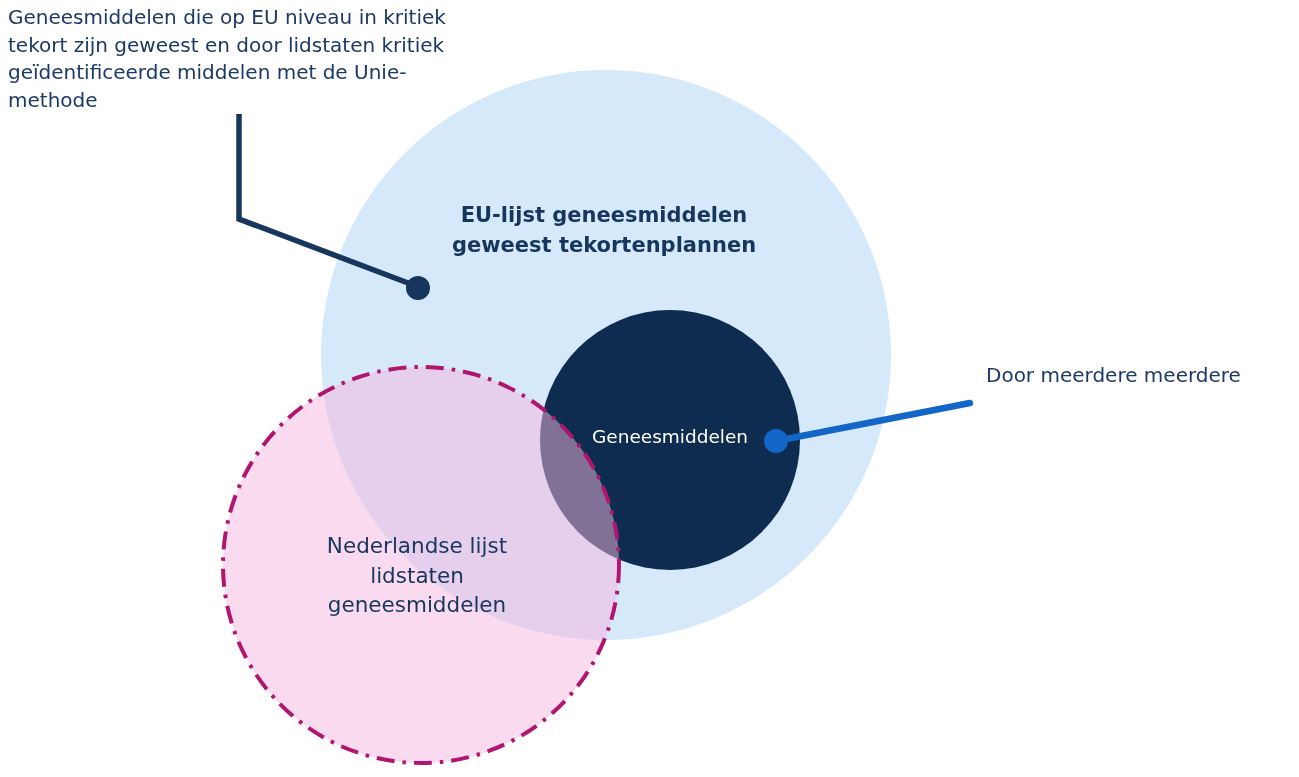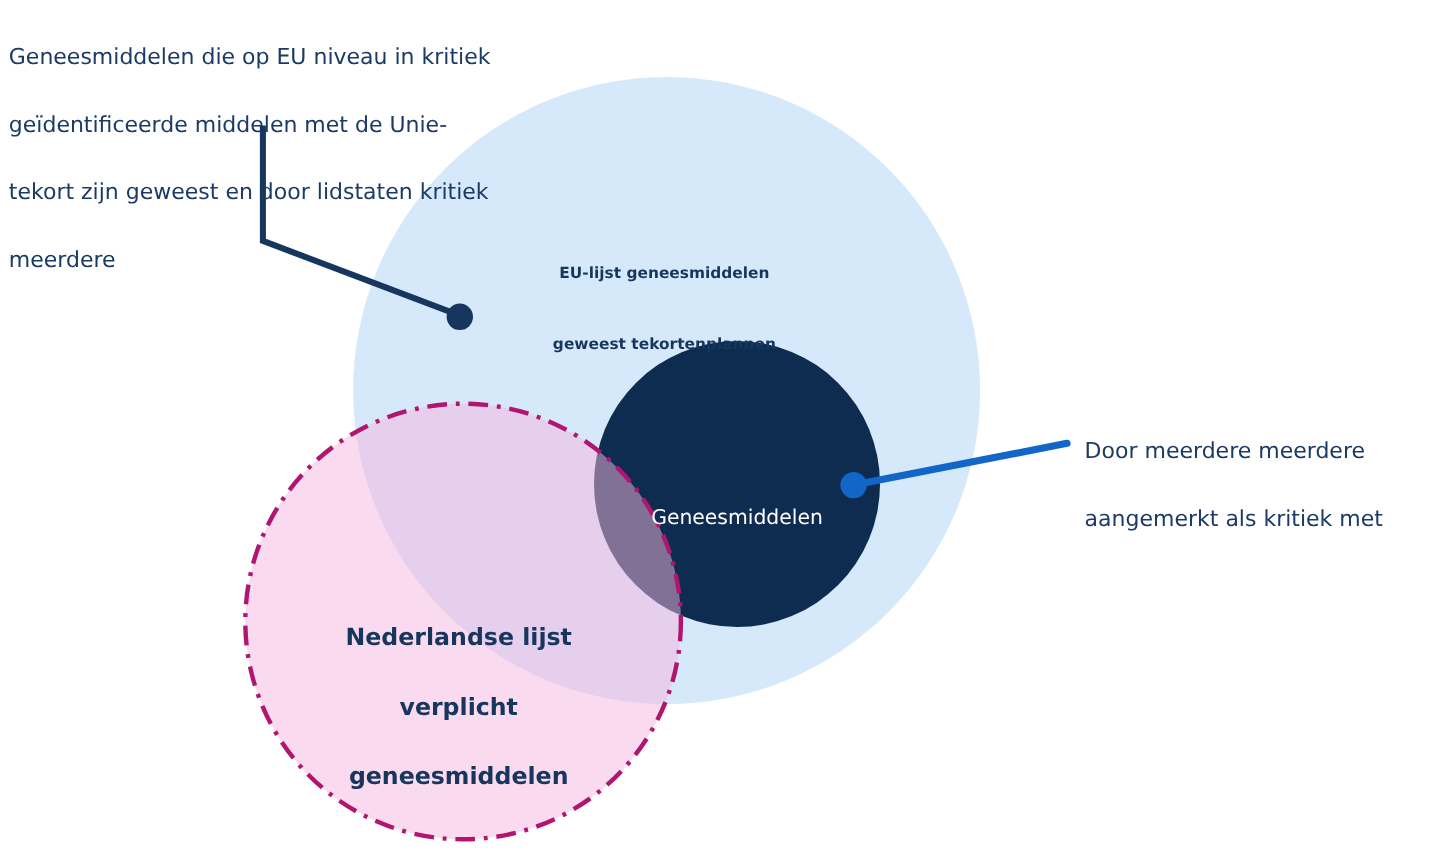--- a/index.html
+++ b/index.html
@@ -8,49 +8,49 @@
     width:1299px;height:777px;
     background:#ffffff;
     overflow:hidden;
     font-family:"DejaVu Sans", sans-serif;
   }
   .circle{position:absolute;border-radius:50%;}
   .circle.eu{left:321px;top:70px;width:570px;height:570px;background:#d6e9fb;}
   .circle.union{left:540px;top:310px;width:260px;height:260px;background:#0e2c50;}
   svg.overlay{position:absolute;left:0;top:0;width:1299px;height:777px;pointer-events:none;}
   .label{position:absolute;}
-  .label .line{white-space:nowrap;margin-top:34px;}
+  .label .line{white-space:nowrap;}
   .annotation{
     color:#1b3a66;
     font-size:20px;
     line-height:27.5px;
     text-align:left;
   }
   .annotation-left{left:8px;top:4px;width:500px;}
   .annotation-right{left:986px;top:362px;width:300px;}
   .eu-title{
     left:424px;top:201px;width:360px;
     text-align:center;
     color:#17365d;
     font-weight:bold;
-    font-size:14px;
+    font-size:21px;
     line-height:29.5px;
   }
   .union-label{
     left:570px;top:424px;width:200px;
     text-align:center;
     color:#ffffff;
     font-size:18.5px;
     line-height:26.5px;
   }
   .nl-label{
     left:267px;top:531px;width:300px;
     text-align:center;
     color:#17365d;
-    font-weight:bold;
+    font-weight:normal;
     font-size:21.5px;
     line-height:29.5px;
   }
 </style>
 </head>
 <body>
 
 <div class="stage">
 
   <div class="circle eu"></div>
@@ -62,38 +62,37 @@
 
     <polyline points="239,114 239,219 416,286" fill="none" stroke="#17365d" stroke-width="5.5"></polyline>
     <circle cx="418" cy="288" r="12" fill="#17365d"></circle>
 
     <line x1="776" y1="441" x2="970" y2="403" stroke="#1266c8" stroke-width="6.5" stroke-linecap="round"></line>
     <circle cx="776" cy="441" r="12" fill="#1266c8"></circle>
   </svg>
 
   <div class="label annotation annotation-left">
     <div class="line">Geneesmiddelen die op EU niveau in kritiek</div>
+    <div class="line">tekort zijn geweest en door lidstaten kritiek</div>
     <div class="line">geïdentificeerde middelen met de Unie-</div>
-    <div class="line">tekort zijn geweest en door lidstaten kritiek</div>
-    <div class="line">meerdere</div>
+    <div class="line">methode</div>
   </div>
 
   <div class="label eu-title">
     <div class="line">EU-lijst geneesmiddelen</div>
     <div class="line">geweest tekortenplannen</div>
   </div>
 
   <div class="label union-label">
     <div class="line">Geneesmiddelen</div>
   </div>
 
   <div class="label nl-label">
     <div class="line">Nederlandse lijst</div>
-    <div class="line">verplicht</div>
+    <div class="line">lidstaten</div>
     <div class="line">geneesmiddelen</div>
   </div>
 
   <div class="label annotation annotation-right">
     <div class="line">Door meerdere meerdere</div>
-    <div class="line">aangemerkt als kritiek met</div>
   </div>
 
 </div>
 
 </body></html>

